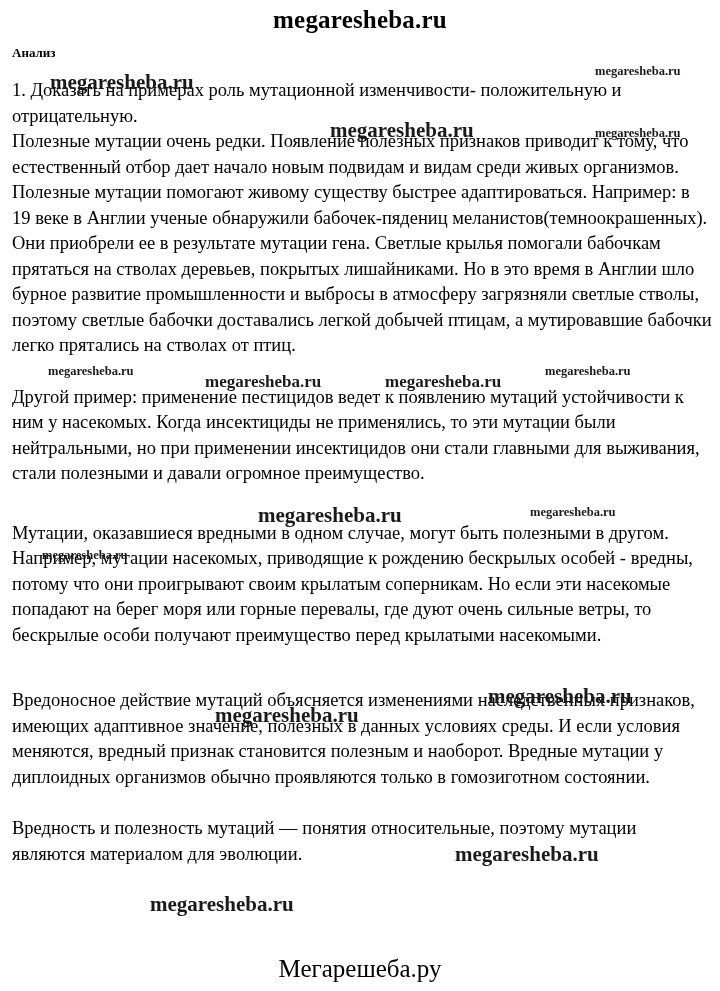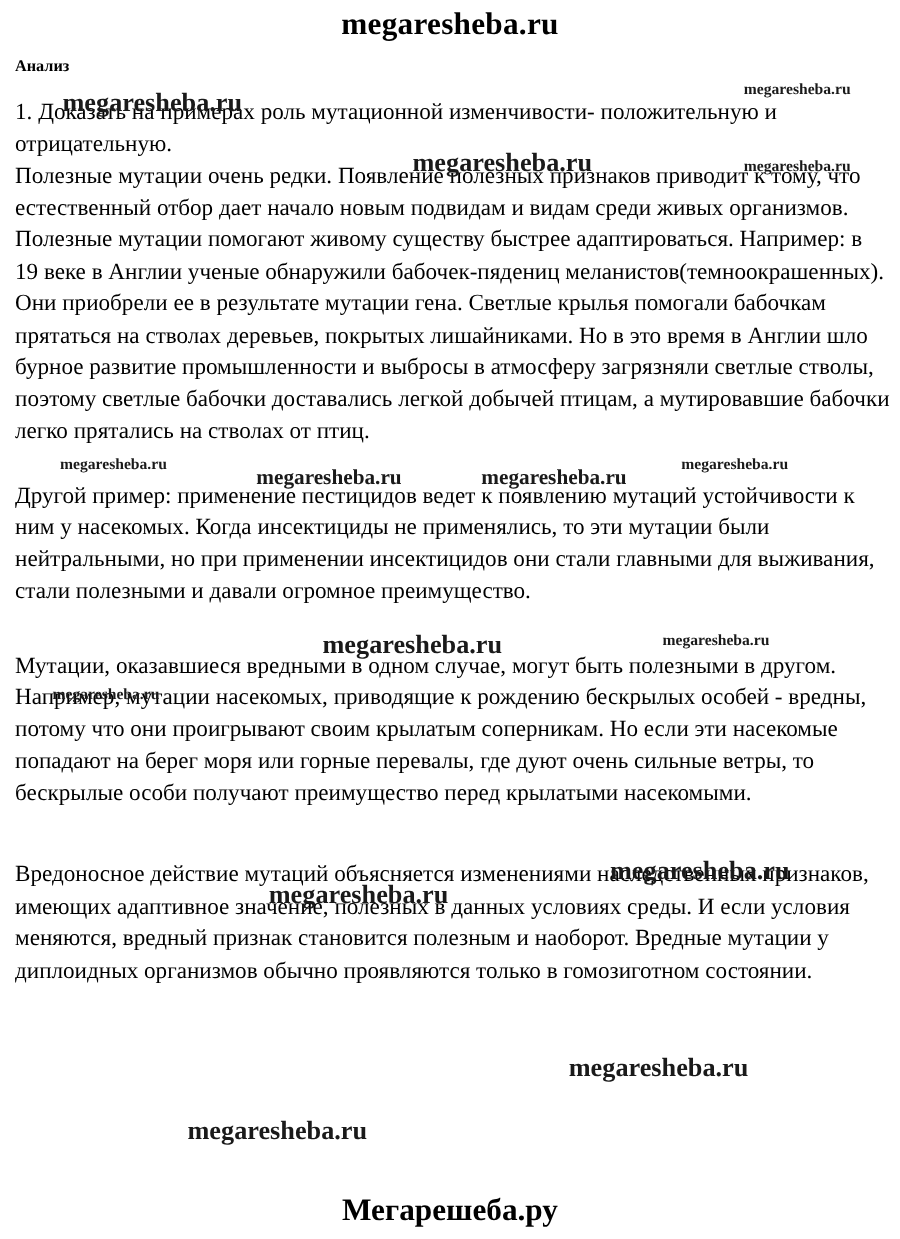--- a/index.html
+++ b/index.html
@@ -32,21 +32,21 @@
     letter-spacing: 0.2px;
     color: #000000;
   }
   .bottom-brand {
     position: absolute;
     bottom: 8px;
     left: 0;
     width: 720px;
     text-align: center;
     font-family: "Liberation Serif", serif;
-    font-weight: bold;
+    font-weight: normal;
     font-size: 25px;
     color: #000000;
   }
   .content {
     position: absolute;
     left: 12px;
     top: 42px;
     width: 700px;
   }
   .heading {
@@ -91,20 +91,21 @@
     <div class="gap-sm"></div>
     <p class="para">1.  Доказать на примерах роль мутационной изменчивости- положительную и отрицательную.</p>
     <p class="para">Полезные мутации очень редки.  Появление полезных признаков  приводит к тому, что естественный отбор дает начало новым подвидам и видам среди живых организмов. Полезные мутации помогают живому существу быстрее адаптироваться.   Например: в 19 веке в Англии ученые обнаружили бабочек-пядениц меланистов(темноокрашенных). Они приобрели ее в результате мутации гена. Светлые крылья помогали бабочкам прятаться на стволах деревьев, покрытых лишайниками. Но в это время в Англии шло бурное развитие промышленности и  выбросы в атмосферу загрязняли светлые стволы, поэтому светлые бабочки доставались легкой добычей птицам, а мутировавшие бабочки легко прятались на стволах от птиц.</p>
     <div class="gap-md"></div>
     <p class="para">Другой пример: применение пестицидов ведет к появлению мутаций устойчивости к ним у насекомых. Когда инсектициды не применялись, то эти мутации были нейтральными, но при применении инсектицидов они стали главными для выживания, стали полезными и давали огромное преимущество.</p>
     <div class="gap-lg"></div>
     <p class="para">Мутации, оказавшиеся вредными в одном случае, могут быть полезными в другом. Например, мутации насекомых, приводящие к рождению бескрылых особей - вредны, потому что они проигрывают своим крылатым соперникам. Но если  эти насекомые попадают на берег моря или горные перевалы, где дуют очень сильные ветры, то бескрылые особи получают преимущество перед крылатыми насекомыми.</p>
     <div class="gap-xl"></div>
     <p class="para"> Вредоносное действие мутаций объясняется изменениями наследственных признаков, имеющих  адаптивное значение,  полезных в данных условиях среды. И если условия меняются, вредный признак становится полезным и наоборот. Вредные мутации у диплоидных организмов обычно проявляются только в гомозиготном состоянии.</p>
     <div class="gap-md"></div>
+    <p class="para"> Вредность и полезность мутаций — понятия относительные, поэтому мутации являются материалом для эволюции.</p>
   </div>
 
   <div class="bottom-brand">Мегарешеба.ру</div>
 
   <div id="watermark-layer">
       <div class="wm wm-lg" style="left: 50px; top: 70px;">megaresheba.ru</div>
       <div class="wm wm-sm" style="left: 595px; top: 64px;">megaresheba.ru</div>
       <div class="wm wm-lg" style="left: 330px; top: 118px;">megaresheba.ru</div>
       <div class="wm wm-sm" style="left: 595px; top: 126px;">megaresheba.ru</div>
       <div class="wm wm-sm" style="left: 48px; top: 364px;">megaresheba.ru</div>

